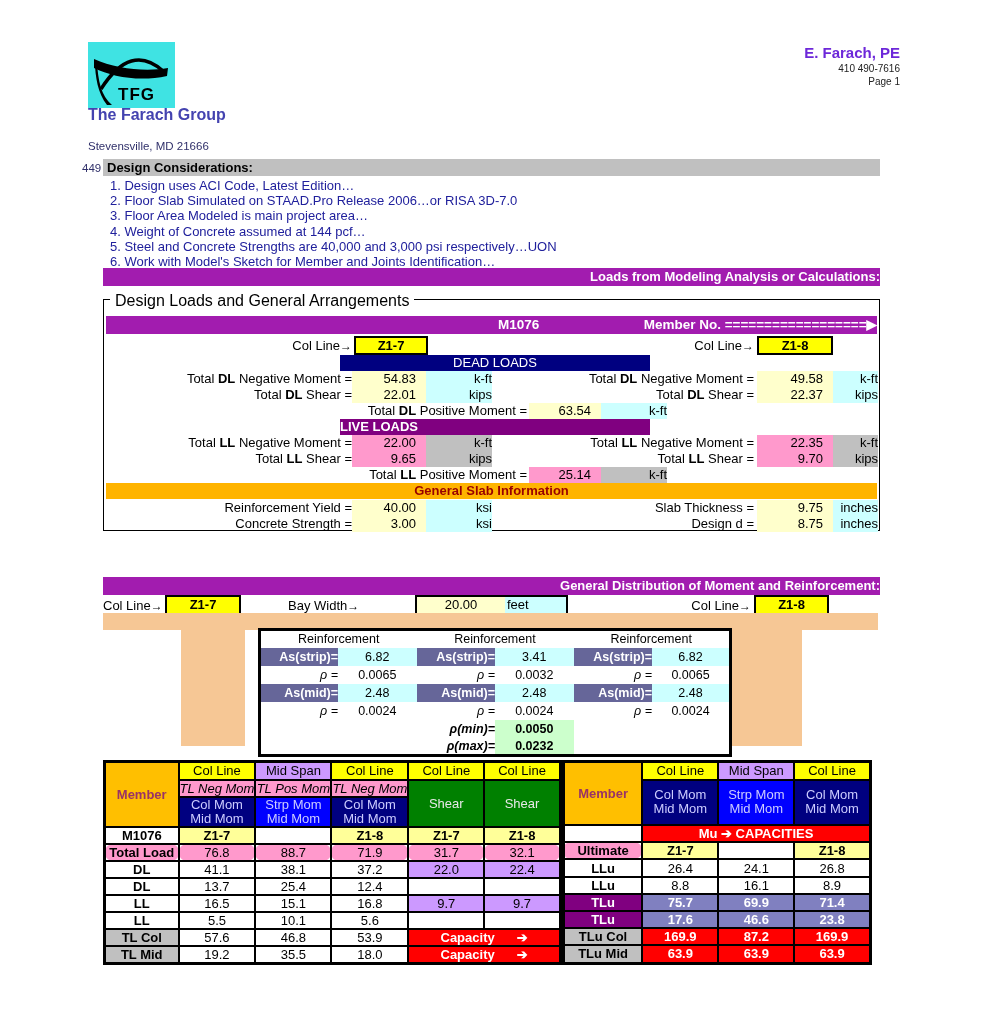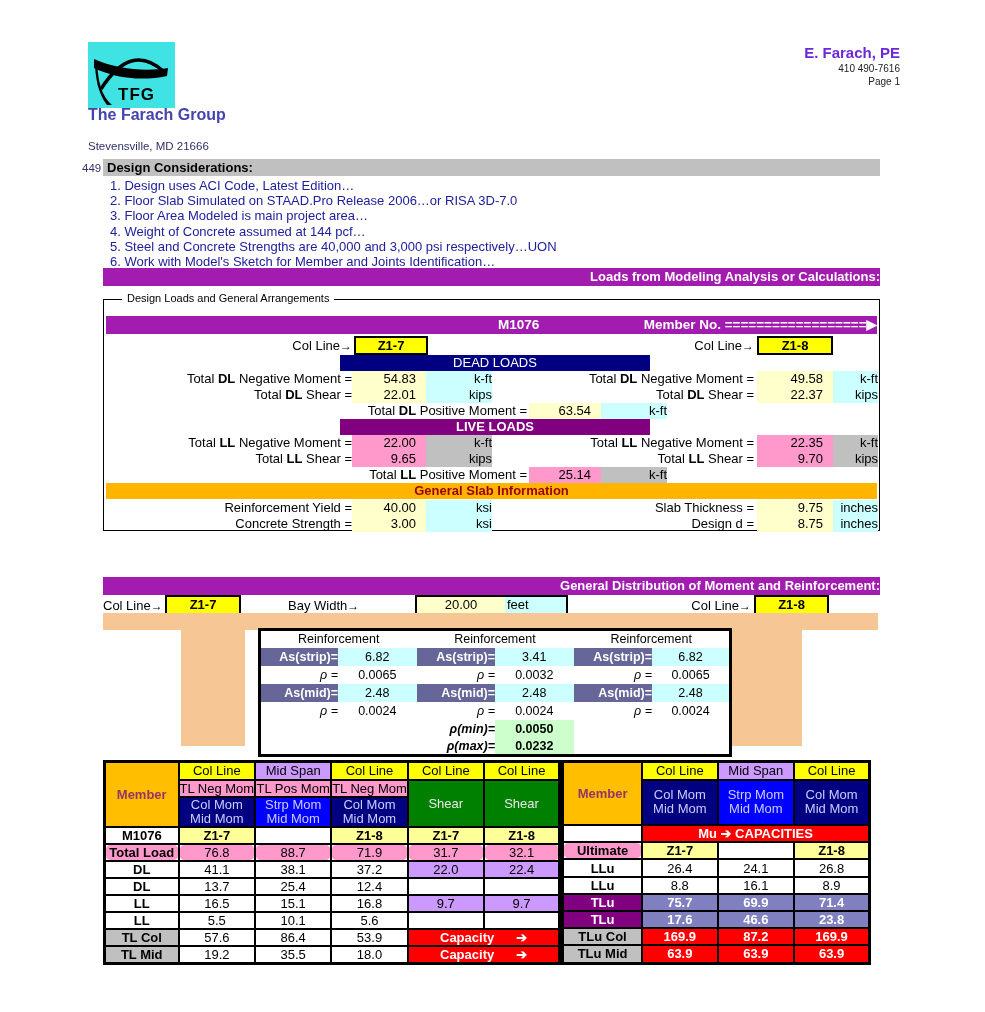--- a/index.html
+++ b/index.html
@@ -16,30 +16,30 @@
   .contact-line { font-size: 10px; color: #222; margin-top: 2px; }
 
   
   .bar-gray { background: #c0c0c0; color: #000; font-weight: bold; font-size: 13px;
               line-height: 17px; padding-left: 4px; }
   .bar-navy { background: #a21caf; color: #fff; font-weight: bold; font-size: 13px;
               line-height: 18px; padding-left: 6px; text-align: right; }
   .bar-navy-c { background: #000080; color: #fff; font-weight: normal; font-size: 13px;
               line-height: 16px; text-align: center; }
   .bar-purple { background: #800080; color: #fff; font-weight: bold; font-size: 13px;
-              line-height: 16px; text-align: center; }
+              line-height: 16px; }
   .bar-gold { background: #ffb400; color: #990000; font-weight: bold; font-size: 13px;
               line-height: 16px; text-align: center; }
 
   .dlist { font-size: 13px; color: #20209c; line-height: 15.2px; }
 
   
   .fieldset { border: 1px solid #000; }
-  .legend { position: absolute; top: -8px; left: 18px; background: #fff; padding: 0 5px;
-            font-size: 11px; color: #000; }
+  .legend { position: absolute; top: -8px; left: 6px; background: #fff; padding: 0 5px;
+            font-size: 16px; color: #000; }
 
   .rowlab { font-size: 13px; line-height: 16px; text-align: right; white-space: nowrap; }
   .val { font-size: 13px; line-height: 16px; text-align: right; padding-right: 10px; }
   .unit { font-size: 13px; line-height: 16px; text-align: right; padding-left: 3px; }
   .bg-yel { background: #ffffcc; }
   .bg-cyn { background: #ccffff; }
   .bg-pnk { background: #ff99cc; }
   .bg-gry { background: #c0c0c0; }
   .zbox { background: #ffff00; border: 2px solid #000; font-weight: bold; font-size: 13px;
           text-align: center; line-height: 15px; }
@@ -59,21 +59,21 @@
 
   .peach { background: #f6c795; }
 
   
   table.sum { border-collapse: collapse; border: 3px solid #000; table-layout: fixed; background: #fff; }
   table.sum td { border: 2px solid #000; text-align: center; font-size: 13px;
                  padding: 0; white-space: nowrap; overflow: hidden; height: 16px; }
   .member-hd { background: #ffbf00; color: #993366; font-weight: bold; font-size: 14.5px; }
   .hd-yel { background: #ffff00; font-size: 12px; }
   .hd-mid { background: #cc99ff; font-size: 12px; }
-  .hd-pink { background: #ff99cc; font-size: 10.5px; }
+  .hd-pink { background: #ff99cc; font-size: 10.5px; font-style: italic; }
   .hd-navy { background: #000080; color: #ccccff; font-size: 11.5px; }
   .hd-blue { background: #0000ff; color: #ccccff; font-size: 11.5px; }
   .hd-grn { background: #008000; color: #e8e8e8; font-size: 12px; }
   .hd2 { line-height: 14px; }
   .lblc { font-weight: bold; }
   .zrow { background: #ffff99; font-weight: bold; }
   .pinkc { background: #ff99cc; border-radius: 8px; }
   .lavc { background: #cc99ff; }
   .gryc { background: #c0c0c0; font-weight: bold; }
   .redc { background: #ff0000; color: #fff; font-weight: bold; }
@@ -369,21 +369,21 @@
         <td class="lblc">LL</td>
         <td>5.5</td>
         <td>10.1</td>
         <td>5.6</td>
         <td></td>
         <td></td>
       </tr>
       <tr>
         <td class="gryc">TL Col</td>
         <td>57.6</td>
-        <td>86.4</td>
+        <td>46.8</td>
         <td>53.9</td>
         <td class="redc capcell" colspan="2">
           <span>Capacity</span><span class="cap-arrow">➔</span>
         </td>
       </tr>
       <tr>
         <td class="gryc">TL Mid</td>
         <td>19.2</td>
         <td>35.5</td>
         <td>18.0</td>

